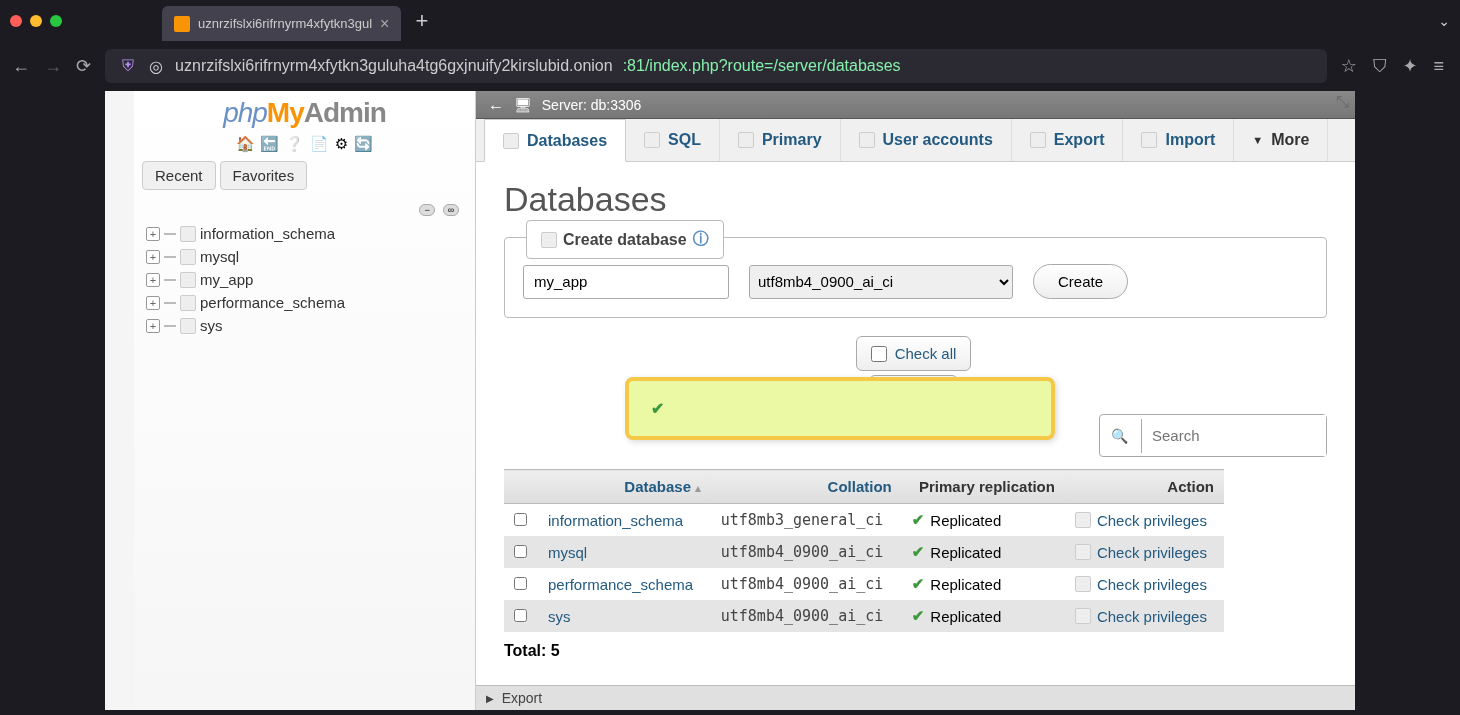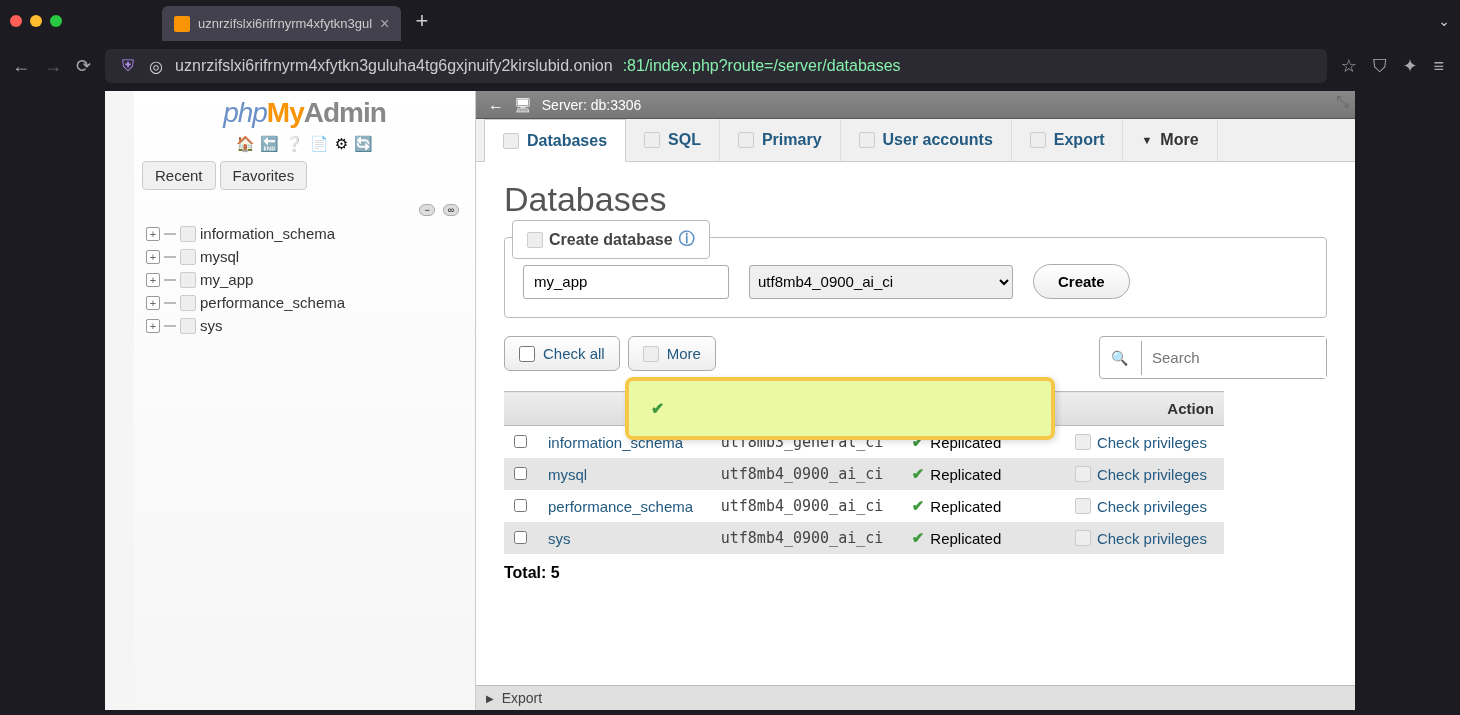--- a/index.html
+++ b/index.html
@@ -61,30 +61,30 @@
 .main-tab { display: flex; align-items: center; gap: 8px; padding: 0 18px; color: #235a81; cursor: pointer; font-size: 16px; font-weight: 600; border-right: 1px solid #ddd; }
 .main-tab.active { background: #fff; border: 1px solid #ccc; border-bottom: 1px solid #fff; margin-bottom: -1px; }
 .main-tab .tab-icon { width: 16px; height: 16px; background: #eee; border: 1px solid #ccc; border-radius: 2px; }
 .main-tab.more { color: #333; }
 .main-tab .chev { font-size: 11px; }
 
 .content { padding: 14px 28px; position: relative; }
 .page-heading { font-size: 34px; color: #555; font-weight: 400; margin: 4px 0 18px; }
 
 .create-section { border: 1px solid #bbb; border-radius: 4px; padding: 26px 18px 18px; position: relative; margin-bottom: 18px; }
-.create-label { position: absolute; top: -18px; left: 7px; background: #fff; border: 1px solid #bbb; padding: 8px 14px; border-radius: 4px; display: flex; align-items: center; gap: 6px; font-weight: 600; color: #444; font-size: 16px; }
+.create-label { position: absolute; top: -18px; left: 21px; background: #fff; border: 1px solid #bbb; padding: 8px 14px; border-radius: 4px; display: flex; align-items: center; gap: 6px; font-weight: 600; color: #444; font-size: 16px; }
 .create-row { display: flex; gap: 20px; align-items: center; }
 .create-row input[type=text] { width: 206px; height: 34px; padding: 4px 10px; border: 1px solid #aaa; border-radius: 3px; font-size: 15px; }
 .create-row select { width: 264px; height: 34px; border: 1px solid #aaa; border-radius: 3px; padding: 4px; font-size: 15px; }
-.create-btn { padding: 8px 24px; border: 1px solid #aaa; border-radius: 18px; background: linear-gradient(#fff,#eee); font-size: 15px; font-weight: 700; cursor: pointer; }
+.create-btn { padding: 8px 24px; border: 1px solid #aaa; border-radius: 18px; background: linear-gradient(#fff,#eee); font-size: 15px; font-weight: 400; cursor: pointer; }
 
 .toast { position: absolute; top: 286px; left: 520px; width: 430px; background: #ebf8a4; border: 4px solid #f6c847; border-radius: 8px; padding: 18px 22px; display: flex; align-items: center; gap: 10px; color: #333; font-size: 16px; z-index: 50; box-shadow: 2px 2px 6px rgba(0,0,0,0.15); }
 .toast .check { color: #3c9a3c; font-weight: bold; }
 
-.table-controls { display: flex; align-items: flex-start; gap: 4px; margin-bottom: 12px; }
+.table-controls { display: flex; align-items: center; gap: 4px; margin-bottom: 12px; flex-direction: column; }
 .ctrl-box { border: 1px solid #aaa; border-radius: 6px; padding: 8px 14px; display: flex; align-items: center; gap: 8px; background: linear-gradient(#fff,#eee); color: #235a81; font-size: 15px; margin-right: 4px; }
 .ctrl-box input[type=checkbox] { width: 16px; height: 16px; }
 .search-box { margin-left: auto; display: flex; align-items: center; border: 1px solid #aaa; border-radius: 4px; }
 .search-box .mag { padding: 0 12px; border-right: 1px solid #aaa; height: 34px; display: flex; align-items: center; }
 .search-box input { border: none; padding: 12px 10px; font-size: 15px; width: 184px; outline: none; }
 
 table.db-table { width: 720px; border-collapse: collapse; margin-top: 4px; }
 .db-table thead th { background: linear-gradient(#eee,#ddd); text-align: right; padding: 8px 10px; font-weight: 600; color: #333; border-top: 1px solid #bbb; border-bottom: 1px solid #bbb; font-size: 15px; }
 .db-table thead th a { color: #235a81; text-decoration: none; }
 .db-table tbody tr:nth-child(even) { background: #e5e5e5; }
@@ -215,20 +215,24 @@
           <span class="tab-icon"></span>
           <span>Primary</span>
         </div>
       <div class="main-tab">
           <span class="tab-icon"></span>
           <span>User accounts</span>
         </div>
       <div class="main-tab">
           <span class="tab-icon"></span>
           <span>Export</span>
+        </div>
+      <div class="main-tab">
+          <span class="tab-icon"></span>
+          <span>Import</span>
         </div>
       <div class="main-tab more">
           <span class="chev">▼</span>
           <span>More</span>
         </div>
     </div>
 
     <div class="content">
       <h1 class="page-heading">Databases</h1>
 

